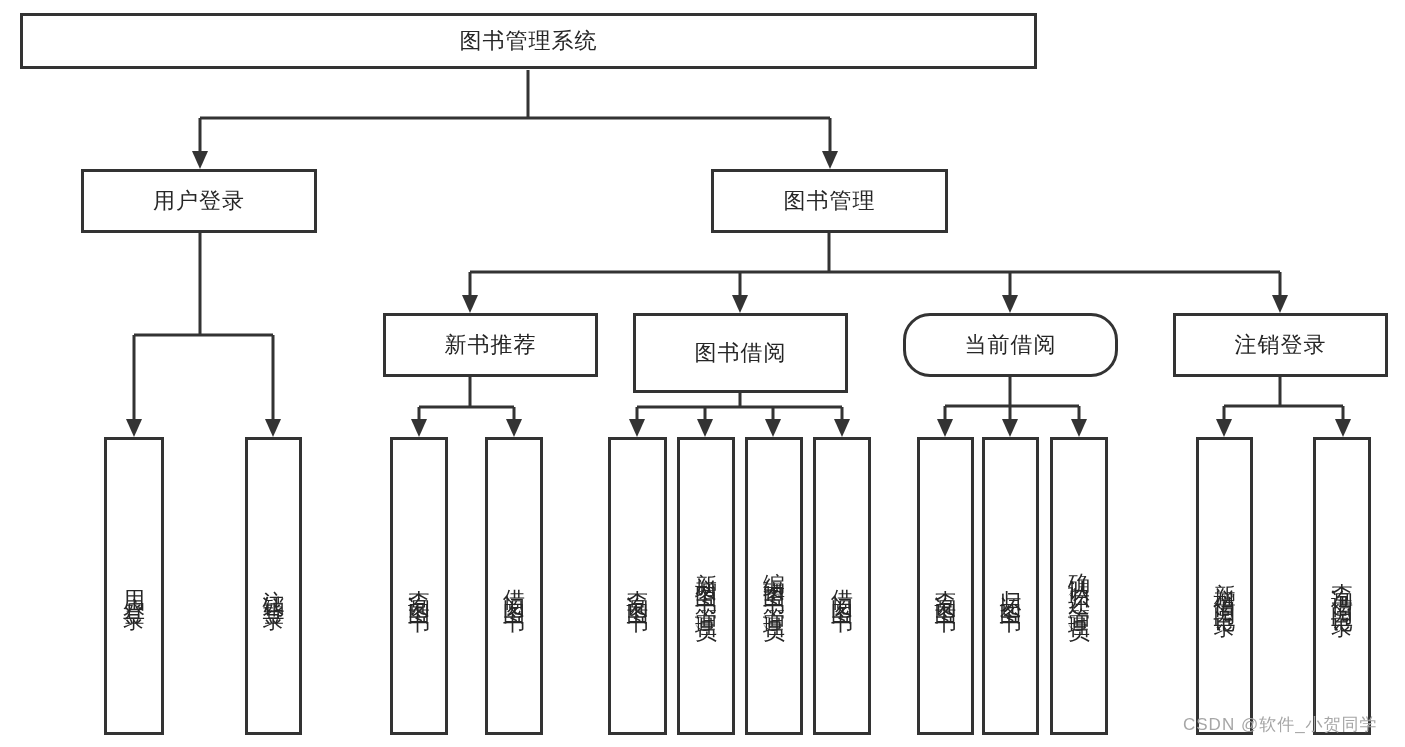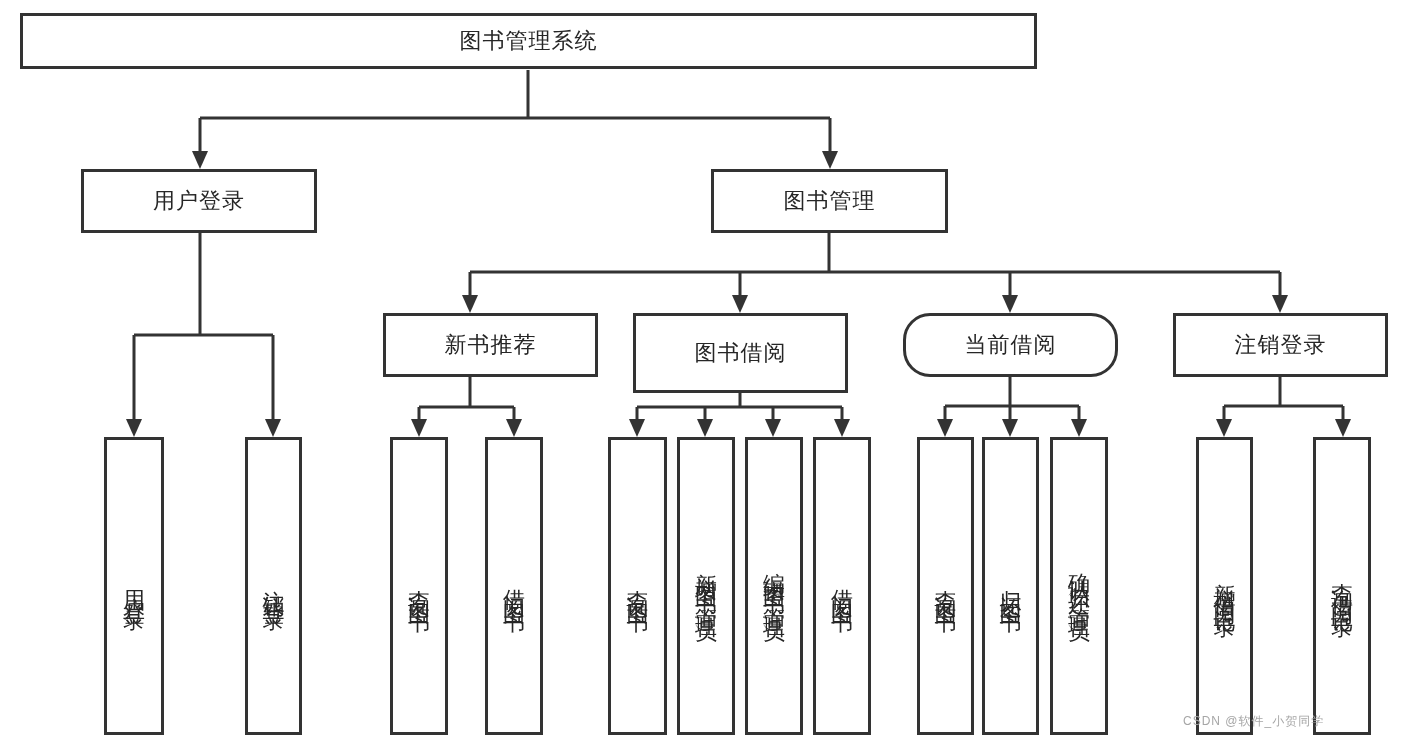--- a/index.html
+++ b/index.html
@@ -69,21 +69,21 @@
   .l-borrow-2        { left: 813px;  width: 58px; }
   .l-query-3         { left: 917px;  width: 57px; }
   .l-return-books    { left: 982px;  width: 57px; }
   .l-confirm-return  { left: 1050px; width: 58px; }
   .l-add-record      { left: 1196px; width: 57px; }
   .l-query-record    { left: 1313px; width: 58px; }
   .watermark {
     position: absolute;
     left: 1183px;
     top: 713px;
-    font-size: 12px;
+    font-size: 17px;
     color: #a6a6a6;
     letter-spacing: 1px;
     z-index: 3;
     white-space: nowrap;
   }
 </style>
 </head>
 <body>
 
 <div class="canvas">

